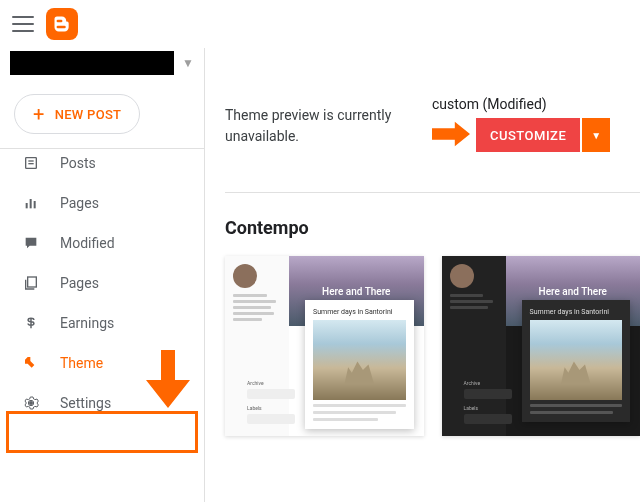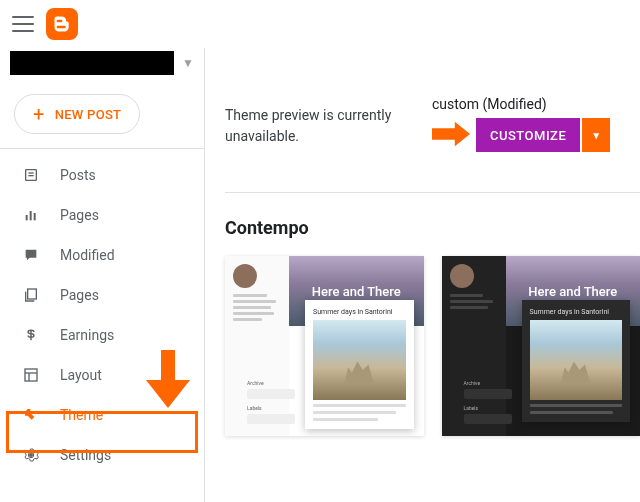--- a/index.html
+++ b/index.html
@@ -11,51 +11,51 @@
 .logo svg{width:20px;height:20px}
 .layout{display:flex;height:calc(100% - 48px)}
 .sidebar{width:205px;border-right:1px solid #e0e0e0;display:flex;flex-direction:column}
 .blog-select{height:30px;margin:0 10px 8px;display:flex;align-items:center;gap:8px}
 .blog-name{flex:1;height:24px;background:#000}
 .chevd{color:#9e9e9e;font-size:12px}
 .new-post{margin:8px 14px 14px;border:1px solid #dadce0;border-radius:22px;height:40px;display:flex;align-items:center;gap:10px;padding:0 18px;color:#ff6600;font-weight:500;font-size:13px;letter-spacing:.3px;cursor:pointer;width:fit-content}
 .new-post .plus{font-size:20px;font-weight:400;line-height:1}
 .divider{height:1px;background:#e0e0e0}
 .nav{padding-top:6px}
-.nav-item{height:40px;display:flex;align-items:center;gap:20px;padding:0 22px;font-size:14px;color:#5f6368;cursor:pointer}
+.nav-item{height:40px;display:flex;align-items:flex-start;gap:20px;padding:0 22px;font-size:14px;color:#5f6368;cursor:pointer}
 .nav-item .ico{width:18px;display:flex;justify-content:center;color:#5f6368}
 .nav-item.active{color:#ff6600}
 .nav-item.active .ico{color:#ff6600}
 .highlight-box{position:absolute;left:6px;top:411px;width:192px;height:42px;border:3px solid #ff6600;pointer-events:none}
 .arrow-down{position:absolute;left:146px;top:350px;pointer-events:none}
 .arrow-down svg{width:44px;height:58px}
 .main{flex:1;padding:48px 0 0 20px;overflow:hidden}
 .preview-row{display:flex;gap:17px;align-items:center}
 .preview-msg{font-size:14px;color:#3c4043;line-height:1.5;width:190px;padding-top:4px}
 .theme-info{font-size:13px}
 .mytheme{color:#5f6368;margin-bottom:8px}
 .themename{color:#202124;font-size:14px;margin-bottom:6px}
 .btn-row{display:flex;align-items:center}
 .arrow-right{margin-right:6px}
 .arrow-right svg{width:38px;height:30px}
-.customize{background:#a21caf;color:#fff;font-weight:500;font-size:13px;letter-spacing:.5px;height:34px;padding:0 14px;border:none;cursor:pointer;display:flex;align-items:center}
+.customize{background:#ef4444;color:#fff;font-weight:500;font-size:13px;letter-spacing:.5px;height:34px;padding:0 14px;border:none;cursor:pointer;display:flex;align-items:center}
 .dd{background:#ff6600;color:#fff;height:34px;width:28px;margin-left:2px;border:none;cursor:pointer;display:flex;align-items:center;justify-content:center;font-size:10px}
 .hr{height:1px;background:#e0e0e0;margin:40px 0 24px}
 .section-title{font-size:18px;font-weight:700;color:#202124;margin-bottom:18px}
 .cards{display:flex;gap:18px}
 .card{width:270px;height:180px;background:#fff;box-shadow:0 1px 4px rgba(0,0,0,.15);position:relative;overflow:hidden}
 .card.dark{background:#1a1a1a}
 .card-side{position:absolute;left:0;top:0;width:64px;height:100%;background:#fafafa;padding:8px}
 .card.dark .card-side{background:#222}
 .avatar{width:24px;height:24px;border-radius:50%;background:#8b6f5c;margin-bottom:6px}
 .sidetext{height:3px;background:#ccc;margin-bottom:3px;border-radius:1px}
 .card.dark .sidetext{background:#444}
 .card-main{position:absolute;left:64px;top:0;right:0;height:100%}
 .hero{height:70px;background:linear-gradient(180deg,#b8a8c8 0%,#8a7a9a 40%,#4a5a6a 100%);position:relative;display:flex;align-items:center;justify-content:center}
-.hero-title{color:#fff;font-size:13px;font-weight:500}
+.hero-title{color:#fff;font-size:10px;font-weight:500}
 .post-card{position:absolute;left:16px;top:44px;right:10px;background:#fff;box-shadow:0 2px 8px rgba(0,0,0,.25);padding:8px}
 .card.dark .post-card{background:#2a2a2a}
 .post-title{font-size:7px;color:#333;margin-bottom:4px}
 .card.dark .post-title{color:#ddd}
 .post-img{height:80px;background:linear-gradient(180deg,#d4e8f0 0%,#a8c8d8 30%,#c8b898 60%,#887858 100%);position:relative}
 .post-img::after{content:"";position:absolute;left:30%;bottom:20%;width:40%;height:35%;background:#a89878;clip-path:polygon(10% 100%,20% 40%,30% 60%,45% 20%,60% 50%,75% 30%,90% 100%)}
 .post-text{height:3px;background:#ddd;margin-top:4px;border-radius:1px}
 .card.dark .post-text{background:#555}
 .sidebox{position:absolute;left:-58px;top:80px;width:48px}
 .sidelabel{font-size:5px;color:#666;margin-bottom:3px}
@@ -129,30 +129,20 @@
         <span>Pages</span>
       </div>
       <div class="nav-item">
         <span class="ico">
             <svg width="14" height="16" viewBox="0 0 24 24" fill="none" stroke="currentColor" stroke-width="2.5">
               <path d="M12 3v18M17 7c0-2-2-3-5-3s-5 1-5 3 2 3 5 3 5 1 5 3-2 3-5 3-5-1-5-3"></path>
             </svg>
           </span>
         <span>Earnings</span>
       </div>
-      <div class="nav-item">
-        <span class="ico">
-            <svg width="16" height="16" viewBox="0 0 24 24" fill="none" stroke="currentColor" stroke-width="2">
-              <rect x="3" y="3" width="18" height="18"></rect>
-              <line x1="3" y1="9" x2="21" y2="9"></line>
-              <line x1="9" y1="9" x2="9" y2="21"></line>
-            </svg>
-          </span>
-        <span>Layout</span>
-      </div>
       <div class="nav-item active">
         <span class="ico">
             <svg width="16" height="16" viewBox="0 0 24 24" fill="currentColor">
               <path d="M7 3h4v6l6 6-4 4-6-6H3V7z"></path>
             </svg>
           </span>
         <span>Theme</span>
       </div>
       <div class="nav-item">
         <span class="ico">

